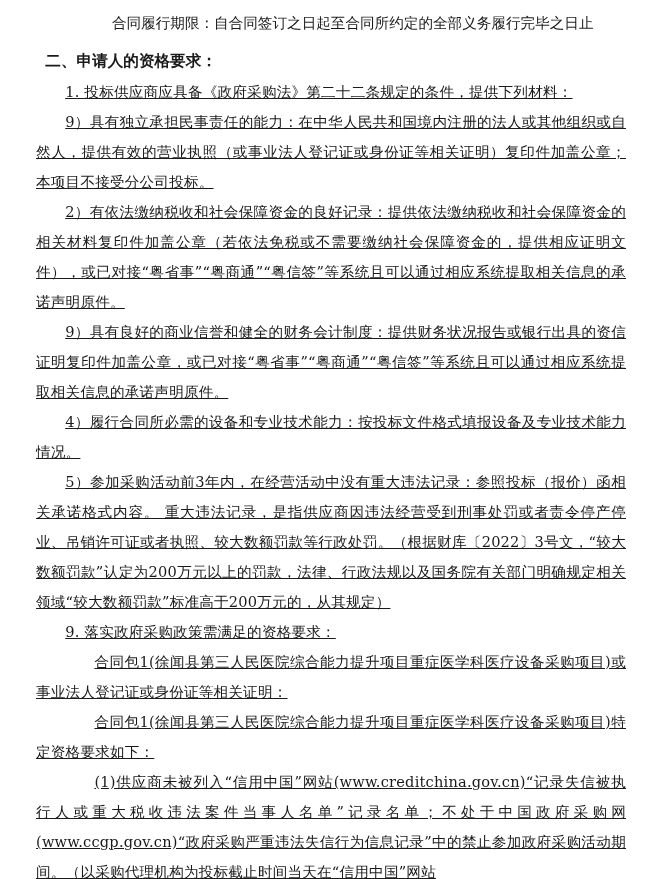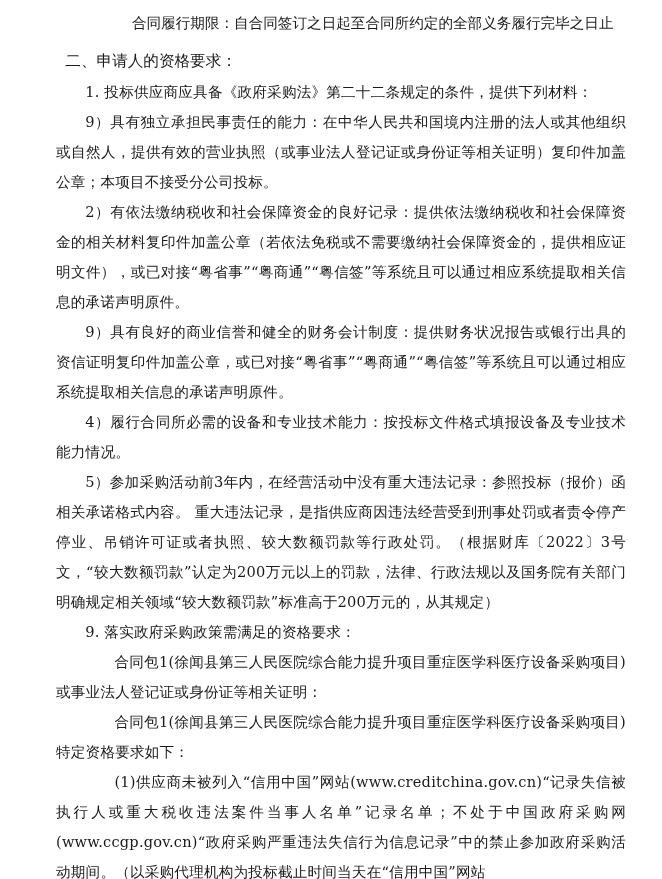--- a/index.html
+++ b/index.html
@@ -12,39 +12,40 @@
     height: 879px;
     font-family: "DejaVu Serif", "Liberation Serif", serif;
     color: #1a1a1a;
     overflow: hidden;
   }
   .page {
     position: relative;
     width: 662px;
     height: 879px;
     box-sizing: border-box;
-    padding: 8px 36px 0 56px;
+    padding: 8px 36px 0 36px;
   }
   .para {
     font-size: 14.6px;
     line-height: 30px;
     text-align: justify;
     text-justify: inter-ideograph;
     margin: 0;
     letter-spacing: 0.2px;
+    text-decoration: underline;
   }
   .indent2 {
     text-indent: 2em;
   }
   .indent-deep {
     text-indent: 4em;
   }
   .heading {
     font-size: 15.6px;
-    font-weight: normal;
+    font-weight: bold;
     line-height: 32px;
     margin: 0;
     text-indent: 0.6em;
   }
   .heading-gap {
     height: 7px;
   }
   .line-top {
     font-size: 14.6px;
     line-height: 30px;

